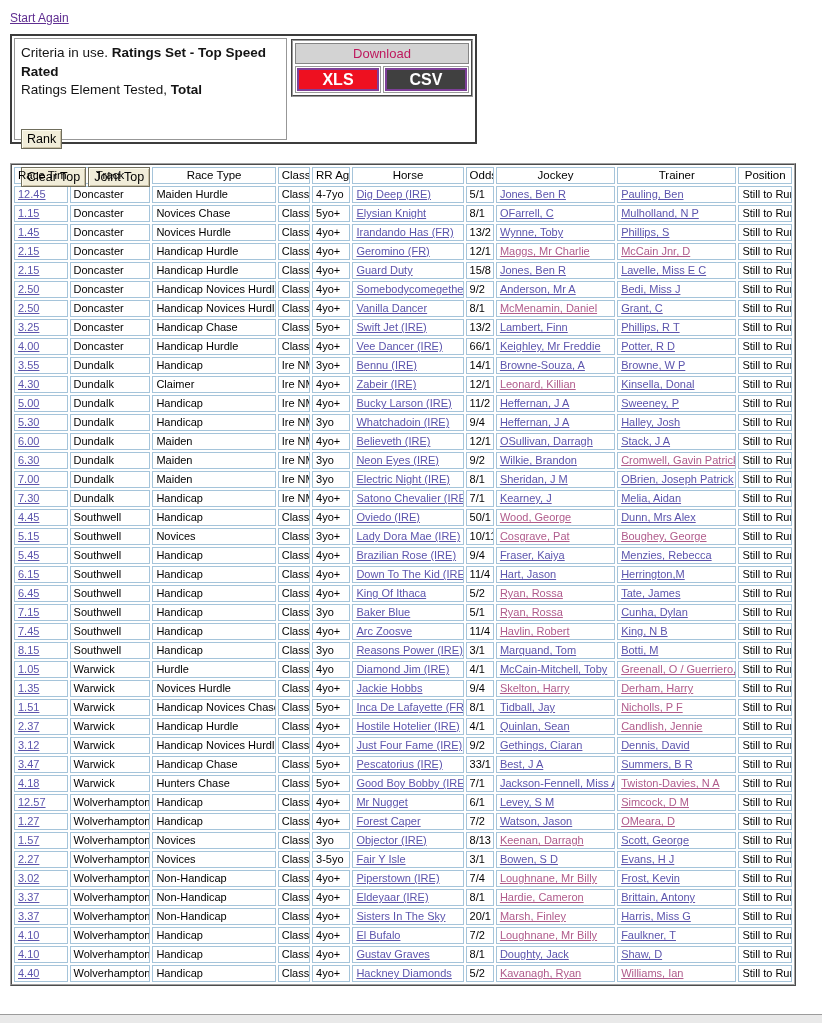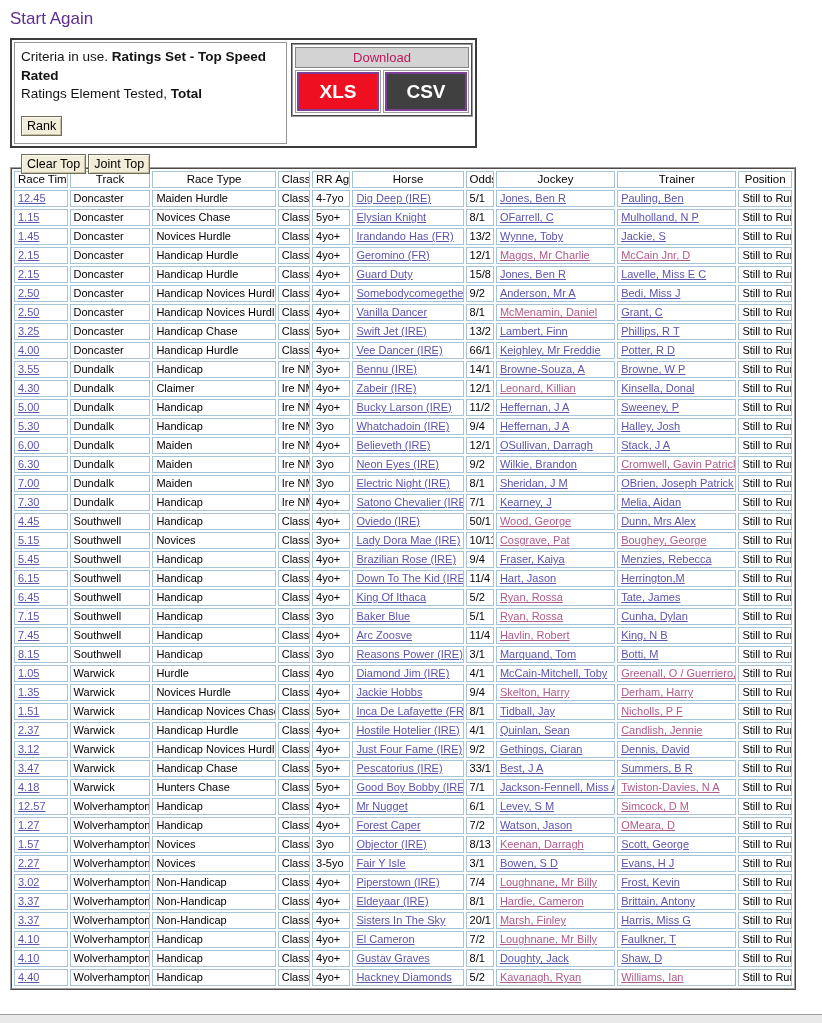--- a/index.html
+++ b/index.html
@@ -8,41 +8,42 @@
     width:822px; height:1023px;
     font-family:"Liberation Sans", sans-serif;
     color:#000;
     padding:8px 10px 0 10px;
     position:relative;
     overflow:hidden;
   }
   
   .start-again {
     display:inline-block;
-    font-size:17px;
+    font-size:12px;
     color:#5f2d91;
+    text-decoration:underline;
     margin:1px 0 9px 0;
   }
   
   .criteria-wrap {
     width:467px; height:110px;
     border:2px solid #3c3c3c;
     display:flex;
     align-items:stretch;
   }
   .criteria-cell {
     flex:1;
     border:1px solid #979797;
     margin:2px;
     padding:5px 6px 4px 6px;
     display:flex; flex-direction:column;
   }
   .criteria-text { font-size:13.5px; line-height:1.38; color:#141414; }
   .criteria-text b { font-weight:bold; }
-  .rank-row { margin-top:12px; }
+  .rank-row { margin-top:29px; }
   .btn-row { margin-top:18px; }
   .classic-btn {
     font-family:"Liberation Sans", sans-serif;
     font-size:12.5px;
     color:#000;
     background:#f1edd9;
     border:1px solid #6f6d5c;
     box-shadow: inset 1px 1px 0 #fdfbee, inset -1px -1px 0 #c9c0a4;
     padding:2px 5px;
     margin-right:2px;
@@ -58,24 +59,24 @@
     font-size:13px;
     padding:2px 0;
     color:#be185d;
   }
   .dl-btn-row { display:flex; }
   .dl-btn-cell { flex:1; border:1px solid #9a9a9a; margin:1px; padding:1px; }
   .dl-btn {
     display:block; width:100%;
     color:#fff; font-weight:bold;
     text-align:center;
-    font-size:19px;
+    font-size:16px;
     line-height:15px;
     border:2px solid #7d3f98;
-    padding:10px;
+    padding:2px;
     font-family:"Liberation Sans", sans-serif;
     cursor:pointer;
   }
   
   table.race {
     border-collapse:separate;
     border-spacing:2px;
     border:2px ridge #a0a0a0;
     table-layout:fixed;
     width:786px;
@@ -198,21 +199,21 @@
       </tr>
       <tr>
         <td><a class="lnk">1.45</a></td>
         <td>Doncaster</td>
         <td>Novices Hurdle</td>
         <td>Class 3</td>
         <td>4yo+</td>
         <td><a class="lnk">Irandando Has (FR)</a></td>
         <td>13/2</td>
         <td><a class="lnk">Wynne, Toby</a></td>
-        <td><a class="lnk">Jackie, S</a></td>
+        <td><a class="lnk">Phillips, S</a></td>
         <td>Still to Run</td>
       </tr>
       <tr>
         <td><a class="lnk">2.15</a></td>
         <td>Doncaster</td>
         <td>Handicap Hurdle</td>
         <td>Class 2</td>
         <td>4yo+</td>
         <td><a class="lnk">Geromino (FR)</a></td>
         <td>12/1</td>
@@ -639,21 +640,21 @@
         <td><a class="lnk visited">Marsh, Finley</a></td>
         <td><a class="lnk">Harris, Miss G</a></td>
         <td>Still to Run</td>
       </tr>
       <tr>
         <td><a class="lnk">4.10</a></td>
         <td>Wolverhampton</td>
         <td>Handicap</td>
         <td>Class 5</td>
         <td>4yo+</td>
-        <td><a class="lnk">El Cameron</a></td>
+        <td><a class="lnk">El Bufalo</a></td>
         <td>7/2</td>
         <td><a class="lnk visited">Loughnane, Mr Billy</a></td>
         <td><a class="lnk">Faulkner, T</a></td>
         <td>Still to Run</td>
       </tr>
       <tr>
         <td><a class="lnk">4.10</a></td>
         <td>Wolverhampton</td>
         <td>Handicap</td>
         <td>Class 5</td>

